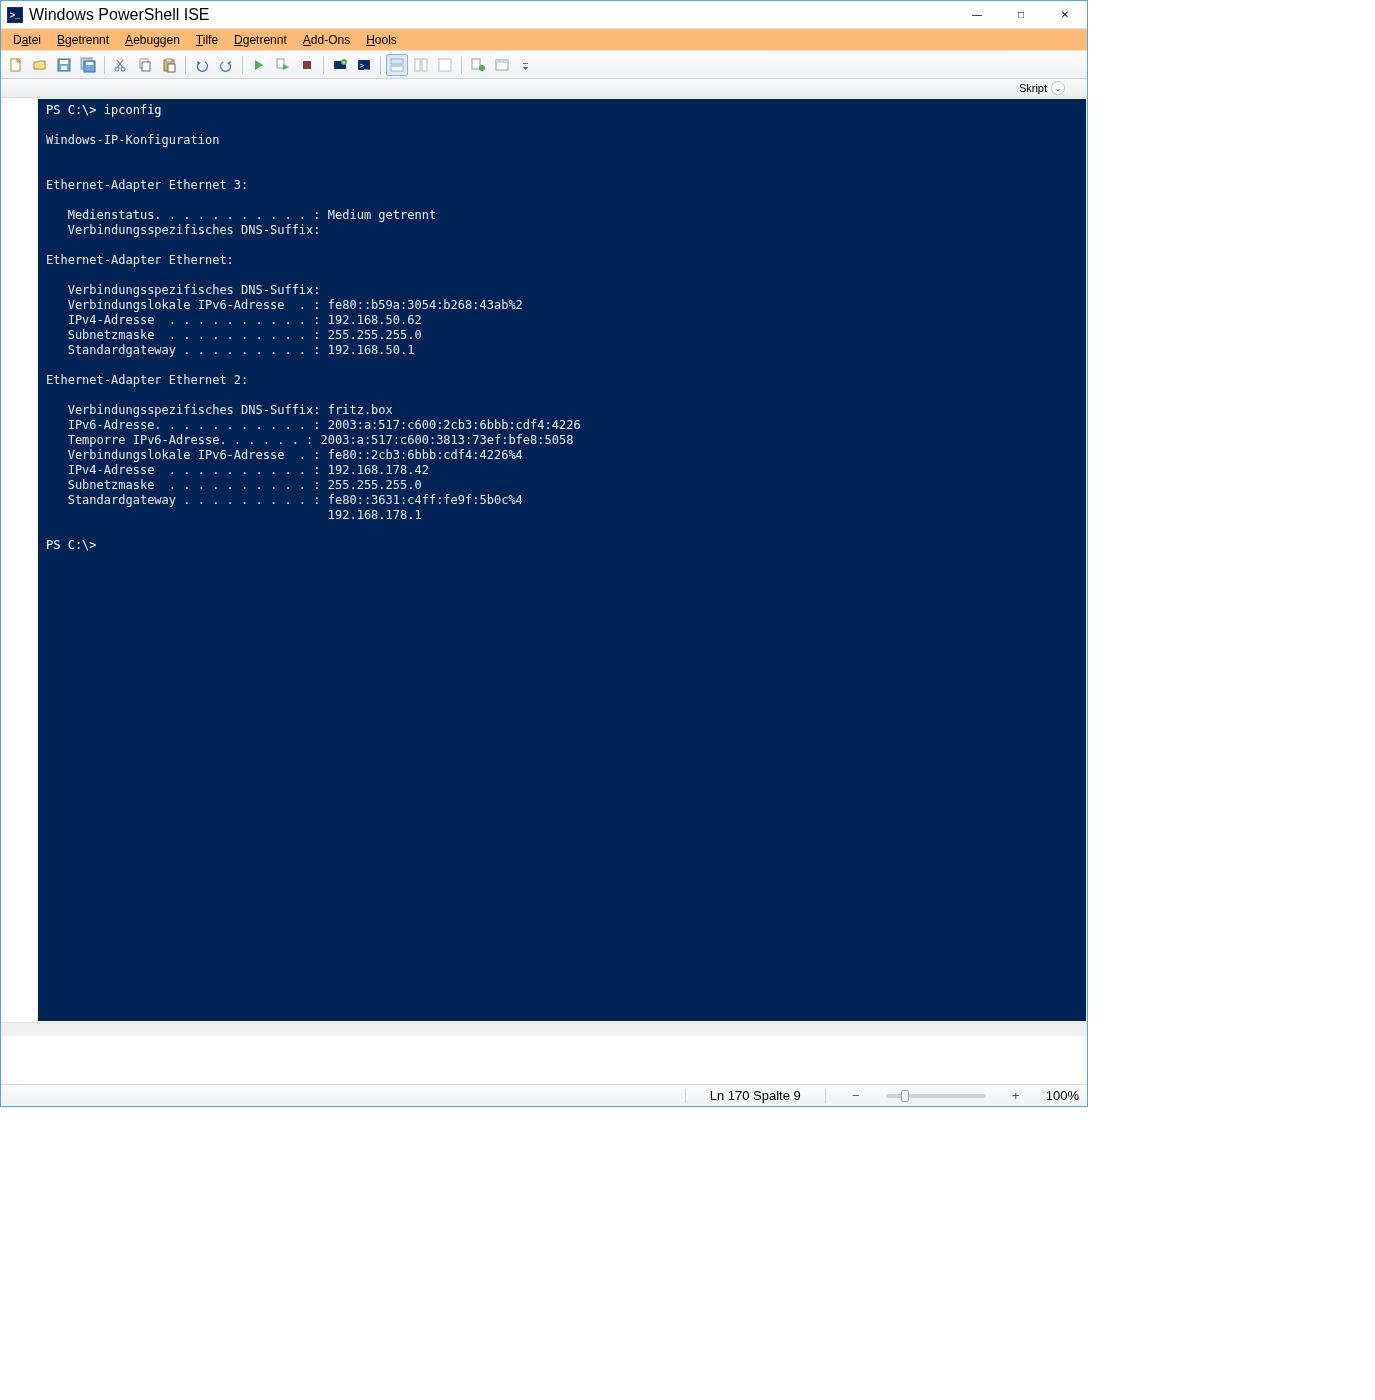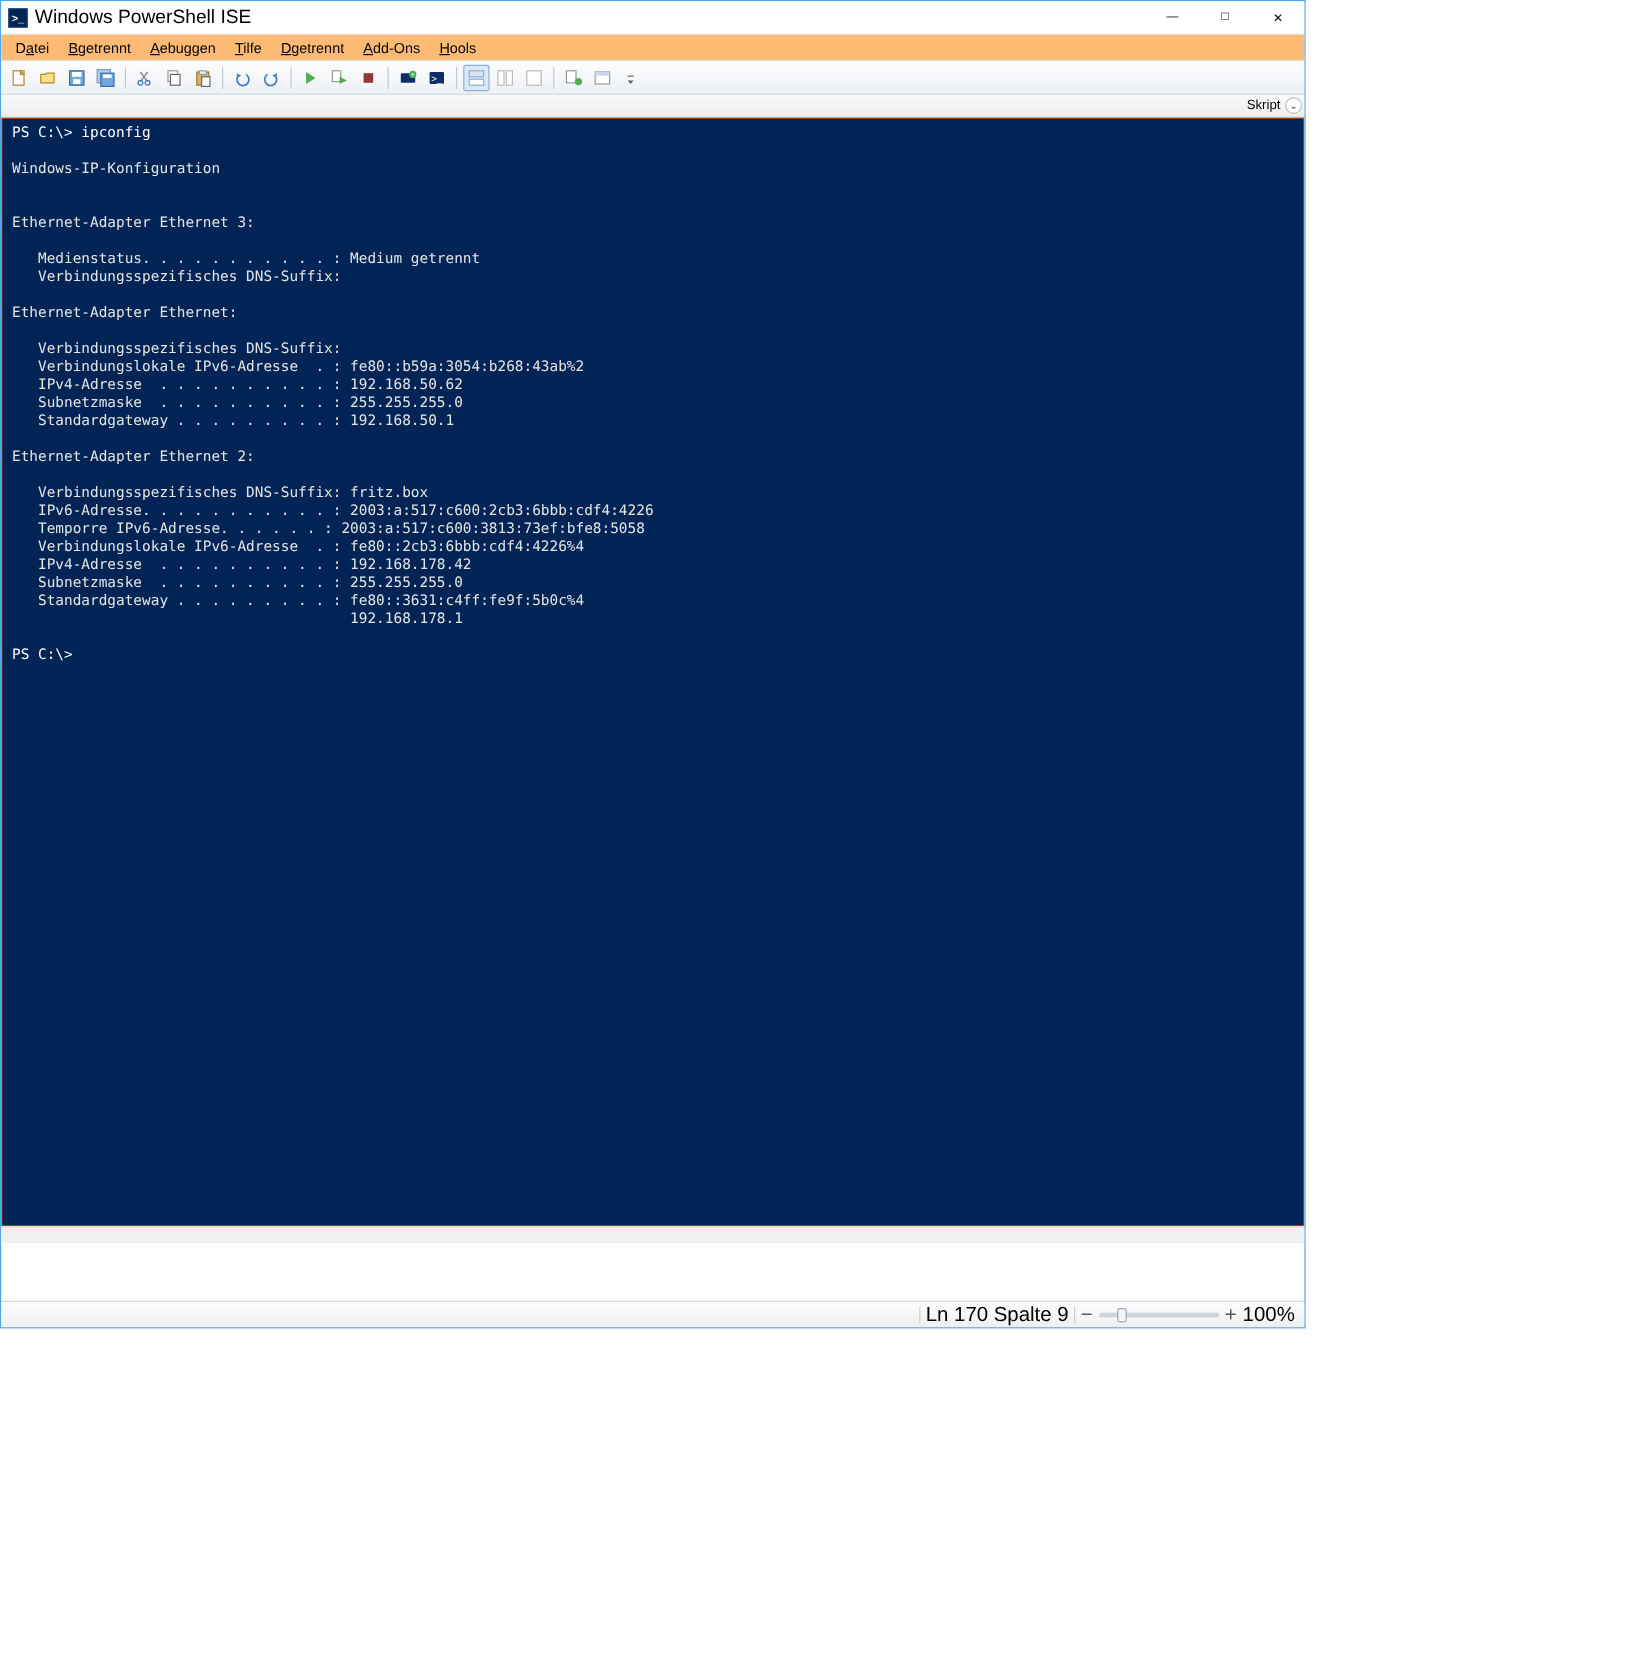--- a/index.html
+++ b/index.html
@@ -10,28 +10,28 @@
 .titlebar .win-controls { display: flex; }
 .titlebar .win-btn { width: 44px; height: 28px; display: flex; align-items: center; justify-content: center; font-family: "Segoe UI Symbol", sans-serif; font-size: 10px; cursor: default; }
 .menubar { height: 22px; background: #fdba74; display: flex; align-items: center; padding: 0 4px; border-bottom: 1px solid #e0e0e0; }
 .menubar .menu-item { padding: 2px 8px; font-size: 12px; color: #000; cursor: default; }
 .menubar .menu-item .ul { text-decoration: underline; }
 .toolbar { height: 28px; background: linear-gradient(#fbfcfd, #eef1f5); display: flex; align-items: center; padding: 0 4px; border-bottom: 1px solid #d0d0d0; gap: 2px; }
 .toolbar .tb-btn { width: 22px; height: 22px; display: flex; align-items: center; justify-content: center; border: 1px solid transparent; border-radius: 2px; cursor: default; }
 .toolbar .tb-sep { width: 1px; height: 18px; background: #c0c8d0; margin: 0 3px; }
 .toolbar .tb-btn.active { border-color: #8ab0d8; background: #dce8f6; }
 .toolbar svg { display: block; }
-.scriptbar { height: 19px; background: linear-gradient(#f8f9fa, #ecedef); display: flex; align-items: center; justify-content: flex-end; padding: 0 2px; border-bottom: 1px solid #d8dadf; font-size: 11px; color: #000; }
+.scriptbar { height: 19px; background: linear-gradient(#f8f9fa, #ecedef); display: flex; align-items: center; justify-content: flex-end; padding: 0 22px; border-bottom: 1px solid #d8dadf; font-size: 11px; color: #000; }
 .scriptbar .chev { width: 14px; height: 14px; border: 1px solid #bcc0c8; border-radius: 50%; margin-left: 4px; display: flex; align-items: center; justify-content: center; font-size: 8px; color: #555; background: #fff; }
-.console-wrap { flex: 1; display: flex; background: #c2410c; padding: 1px; min-height: 0; }
+.console-wrap { flex: 1; display: flex; background: #fef9c3; padding: 1px; min-height: 0; margin-left: 36px; }
 .console { flex: 1; background: #012456; color: #e5e5e5; font-family: "Lucida Console", Consolas, monospace; font-size: 12px; line-height: 15px; padding: 4px 8px; overflow: auto; white-space: pre; }
 .console .prompt { color: #fff; }
 .console .cmd { color: #fff; }
 .scroll-gap { height: 14px; background: #f0f0f0; border-top: 1px solid #e0e0e0; }
-.statusbar { height: 22px; background: linear-gradient(#fdfdfe, #eef0f3); border-top: 1px solid #d6d8dc; display: flex; align-items: center; justify-content: flex-end; padding: 0 8px; font-size: 17px; color: #000; gap: 4px; margin-top: 48px; }
+.statusbar { height: 22px; background: linear-gradient(#fdfdfe, #eef0f3); border-top: 1px solid #d6d8dc; display: flex; align-items: center; justify-content: flex-end; padding: 0 8px; font-size: 13px; color: #000; gap: 24px; margin-top: 48px; }
 .statusbar .sb-sep { width: 1px; height: 14px; background: #c8ccd2; }
 .statusbar .zoom-slider { width: 100px; height: 4px; background: #d0d4da; position: relative; border-radius: 2px; }
 .statusbar .zoom-slider .thumb { position: absolute; left: 15%; top: -4px; width: 8px; height: 12px; background: #f4f5f7; border: 1px solid #a0a6b0; border-radius: 2px; }
 .statusbar .zoom-minus, .statusbar .zoom-plus { width: 12px; text-align: center; color: #555; cursor: default; }
 </style>
 </head>
 <body>
 
 <div class="titlebar">
   <div class="app-icon">&gt;_</div>

